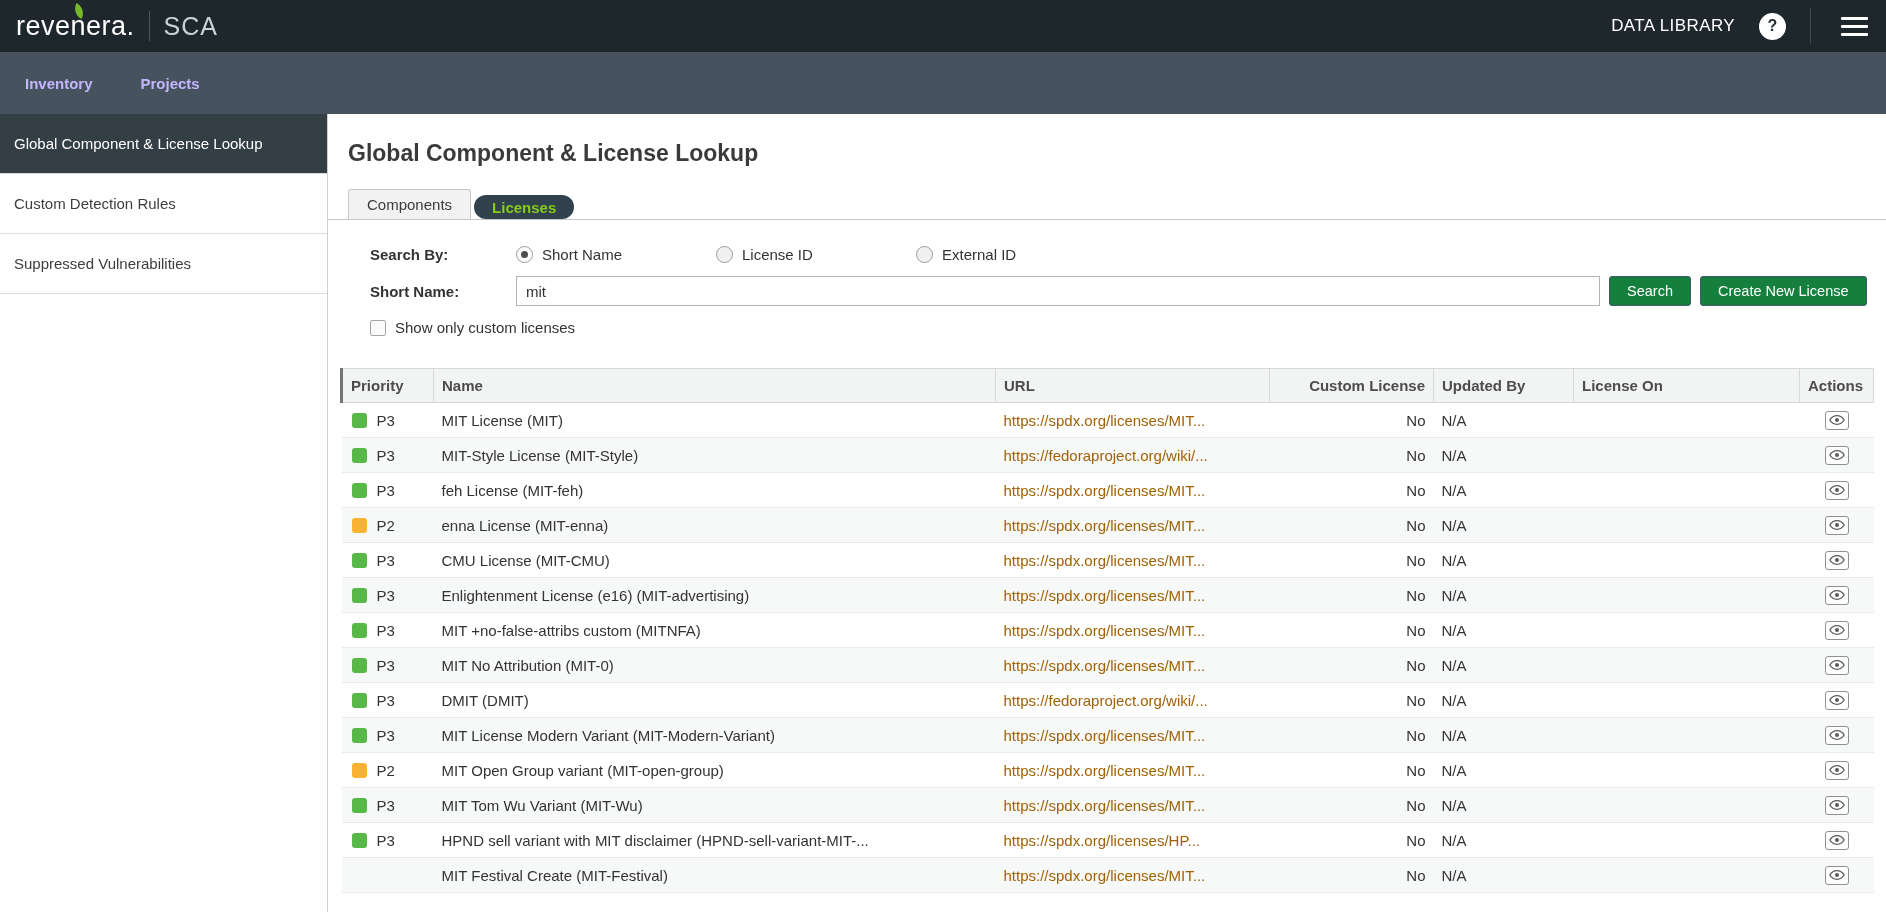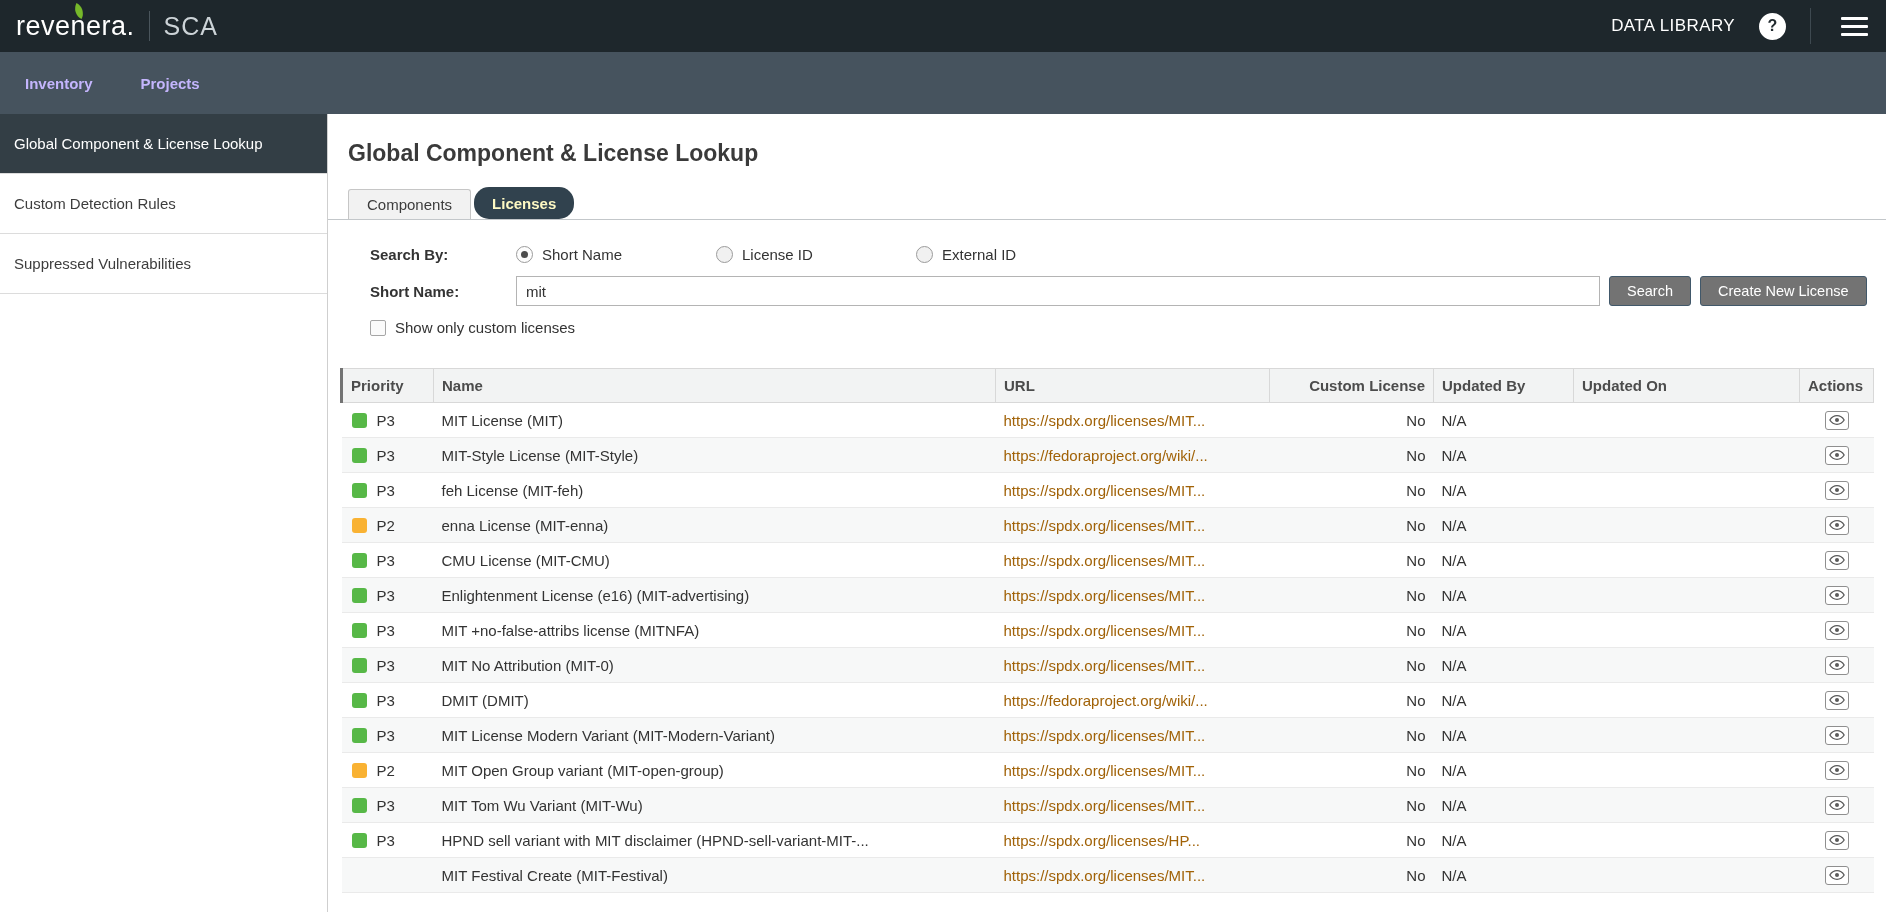--- a/index.html
+++ b/index.html
@@ -38,36 +38,36 @@
 
   .main { flex:1; min-width:0; background:#fff; }
   .page-title { margin:26px 0 0 20px; font-size:23px; color:#3a3a3a; font-weight:bold; }
 
   
   .tabbar { margin-top:20px; padding-left:20px; display:flex; align-items:flex-end;
     border-bottom:1px solid #c3c7ca; height:33px; }
   .tab { height:30px; padding:0 18px; display:flex; align-items:center; font-size:15px;
     margin-right:3px; border-radius:3px 3px 0 0; cursor:pointer; }
   .tab:not(.active) { background:#f2f2f2; border:1px solid #c6c6c6; border-bottom:none; color:#3c3c3c; }
-  .tab.active { background:#31424e; color:#fef9c3; font-weight:bold; height:32px;border-radius:15px; }
+  .tab.active { background:#31424e; color:#84cc16; font-weight:bold; height:24px;border-radius:15px; }
 
   
   .form { margin-top:26px; padding-left:42px; }
   .form-row { display:flex; align-items:center; margin-bottom:13px; }
   .flabel { width:146px; font-weight:bold; font-size:15px; color:#333; flex:0 0 146px; }
   .radios { display:flex; }
   .radio-wrap { display:flex; width:200px; cursor:pointer; }
   .radio { width:17px; height:17px; border:1px solid #9b9b9b; border-radius:50%;
     background:#f1f1f1; margin-right:9px; position:relative; flex:0 0 17px; }
   .radio.sel { background:#fdfdfd; }
   .radio.sel::after { content:''; position:absolute; inset:4px; background:#4d4d4d; border-radius:50%; }
   .radio-label { font-size:15px; color:#333; }
   .short-name { width:1084px; height:30px; border:1px solid #b4b4b4; padding:0 9px;
     color:#333; font:15px "Liberation Sans", sans-serif; }
-  .btn { height:30px; margin-left:9px; padding:0 17px; background:#737373; color:#fff;
+  .btn { height:30px; margin-left:9px; padding:0 17px; background:#15803d; color:#fff;
     border:1px solid #41586a; border-radius:3px; font:14.5px "Liberation Sans", sans-serif; cursor:pointer; white-space:nowrap; }
   .checkbox-row { margin-top:0; }
   .checkbox { width:16px; height:16px; border:1px solid #a6a6a6; background:#fbfbfb;
     border-radius:2px; margin-right:9px; cursor:pointer; flex:0 0 16px; }
   .checkbox-label { font-size:15px; color:#333; }
 
   
   .grid { margin:32px 0 0 12px; border-collapse:collapse; table-layout:fixed;
     width:1532px; font-size:15px; color:#333; }
   .grid th:nth-child(1), .grid td:nth-child(1) { width:92px; }
@@ -170,21 +170,21 @@
       </div>
 
       <table class="grid">
         <thead>
             <tr>
               <th>Priority</th>
               <th>Name</th>
               <th>URL</th>
               <th>Custom License</th>
               <th>Updated By</th>
-              <th>Updated On</th>
+              <th>License On</th>
               <th>Actions</th>
             </tr>
           </thead>
         <tbody>
             <tr>
               <td class="cell-priority"><span class="badge" style="background: rgb(87, 184, 71);"></span><span class="ptext">P3</span></td>
               <td class="cell-name">MIT License (MIT)</td>
               <td class="cell-url"><a href="#">https://spdx.org/licenses/MIT...</a></td>
               <td class="cell-custom">No</td>
               <td class="cell-updatedby">N/A</td>
@@ -261,21 +261,21 @@
               <td class="cell-updatedon"></td>
               <td class="cell-actions"><span class="eye-box">
                   <svg viewBox="0 0 24 18" width="16" height="12">
                     <path d="M12 2.5C6.8 2.5 2.9 6.4 1.3 9c1.6 2.6 5.5 6.5 10.7 6.5S21.1 11.6 22.7 9C21.1 6.4 17.2 2.5 12 2.5z" fill="none" stroke="#5a5a5a" stroke-width="2"></path>
                     <circle cx="12" cy="9" r="3" fill="#5a5a5a"></circle>
                   </svg>
                 </span></td>
             </tr>
             <tr>
               <td class="cell-priority"><span class="badge" style="background: rgb(87, 184, 71);"></span><span class="ptext">P3</span></td>
-              <td class="cell-name">MIT +no-false-attribs license (MITNFA)</td>
+              <td class="cell-name">MIT +no-false-attribs custom (MITNFA)</td>
               <td class="cell-url"><a href="#">https://spdx.org/licenses/MIT...</a></td>
               <td class="cell-custom">No</td>
               <td class="cell-updatedby">N/A</td>
               <td class="cell-updatedon"></td>
               <td class="cell-actions"><span class="eye-box">
                   <svg viewBox="0 0 24 18" width="16" height="12">
                     <path d="M12 2.5C6.8 2.5 2.9 6.4 1.3 9c1.6 2.6 5.5 6.5 10.7 6.5S21.1 11.6 22.7 9C21.1 6.4 17.2 2.5 12 2.5z" fill="none" stroke="#5a5a5a" stroke-width="2"></path>
                     <circle cx="12" cy="9" r="3" fill="#5a5a5a"></circle>
                   </svg>
                 </span></td>

